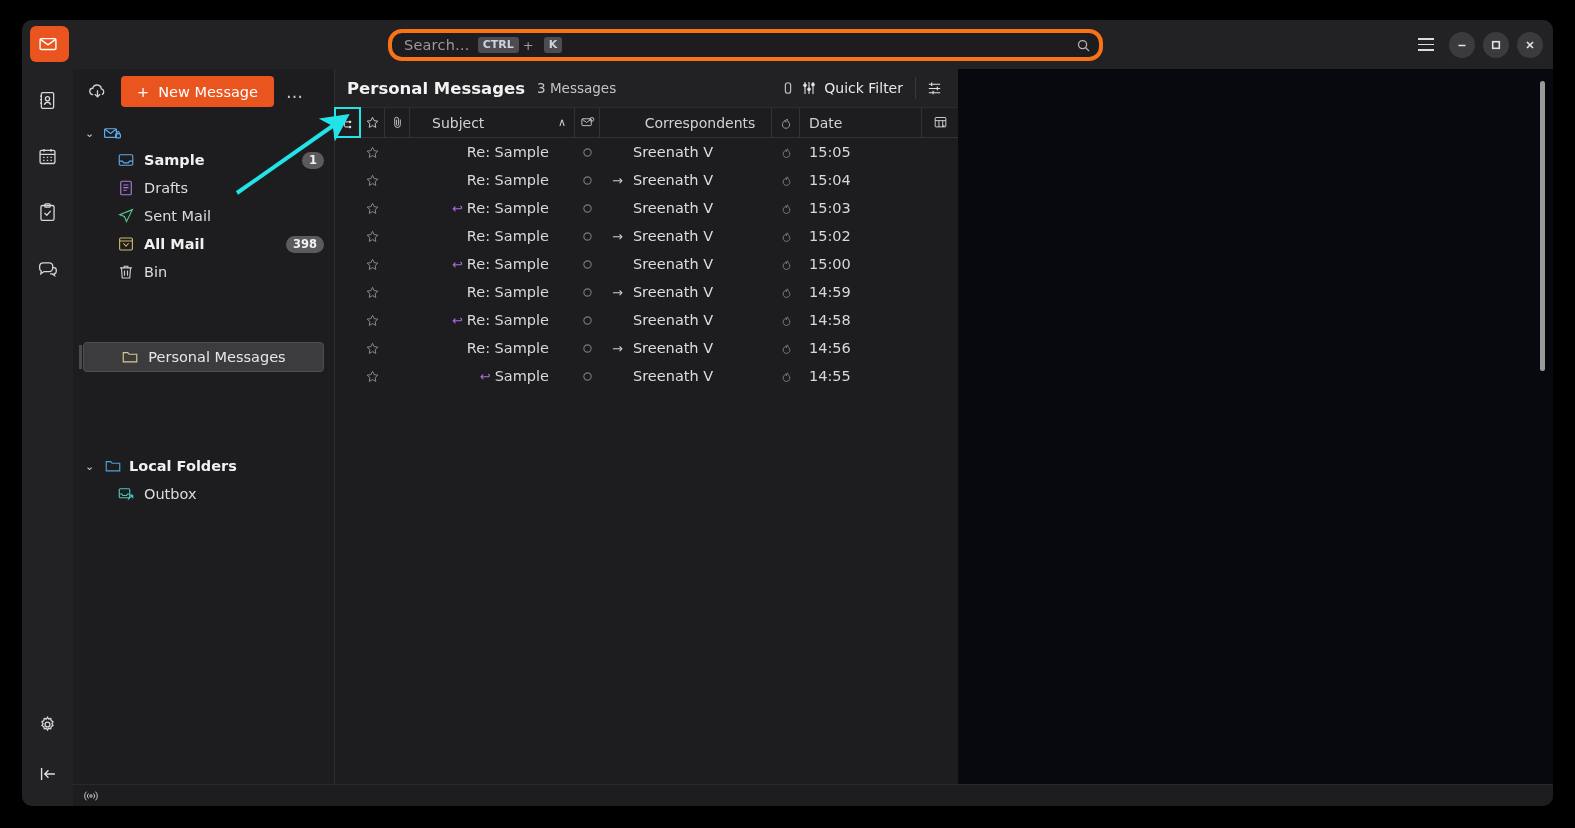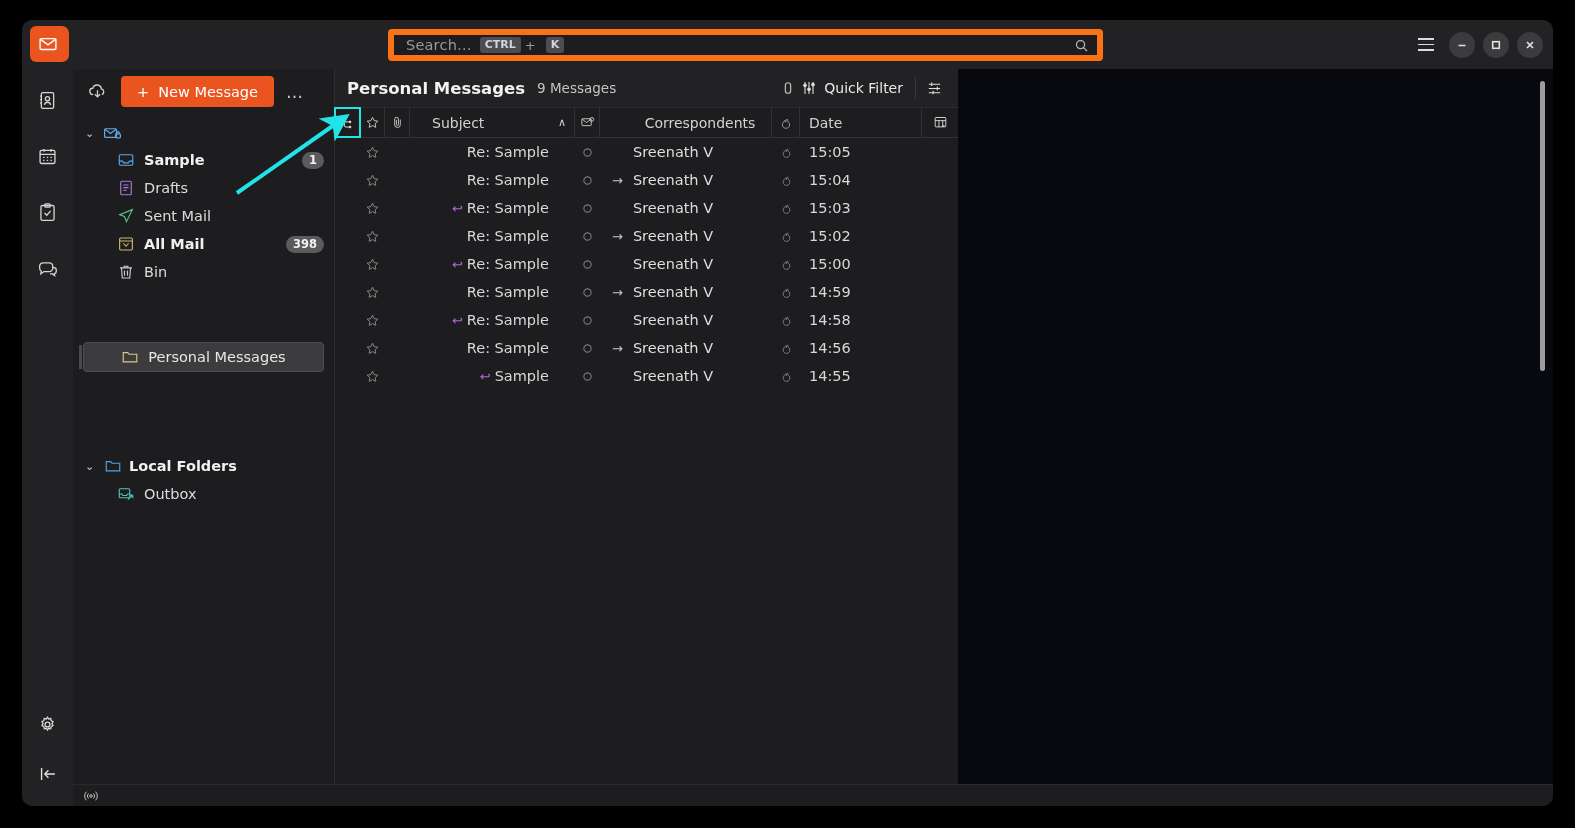--- a/index.html
+++ b/index.html
@@ -28,22 +28,22 @@
   .app-logo {
     position: absolute; left: 11px; top: 6px;
     width: 36px; height: 36px;
     background: #ea541f;
     border-radius: 7px;
     display: flex; align-items: center; justify-content: center;
   }
   .search-wrap {
     position: absolute; left: 366px; top: 9px;
     width: 715px; height: 32px;
-    border: 6px solid #f97316;
-    border-radius: 4px;
+    border: 4px solid #f97316;
+    border-radius: 14px;
     background: #1d1d1f;
     display: flex; align-items: center;
     padding: 0 8px 0 12px;
   }
   .search-placeholder {
     color: #9a9a9c; font-size: 14.5px; letter-spacing: .2px;
   }
   .kbd {
     display: inline-block;
     background: #4c4c51; color: #cfd4e0;
@@ -481,21 +481,21 @@
         <span class="fname">Outbox</span>
       </div>
 
     </div>
   </div>
 
   <div class="msg-pane">
 
     <div class="msg-header">
       <span class="msg-title">Personal Messages</span>
-      <span class="msg-count">9 Messages</span>
+      <span class="msg-count">3 Messages</span>
 
       <div class="qf-group">
         <span>
           <svg width="12" height="14" viewBox="0 0 12 16" fill="none" stroke="#b9b9b9" stroke-width="1.4">
             <rect x="3" y="2" width="6" height="12" rx="3"></rect>
           </svg>
         </span>
         <span>
           <svg width="16" height="16" viewBox="0 0 24 24" fill="none" stroke="#e2e2e2" stroke-width="1.6">
             <path d="M6 3v18M12 3v18M18 3v18"></path>

